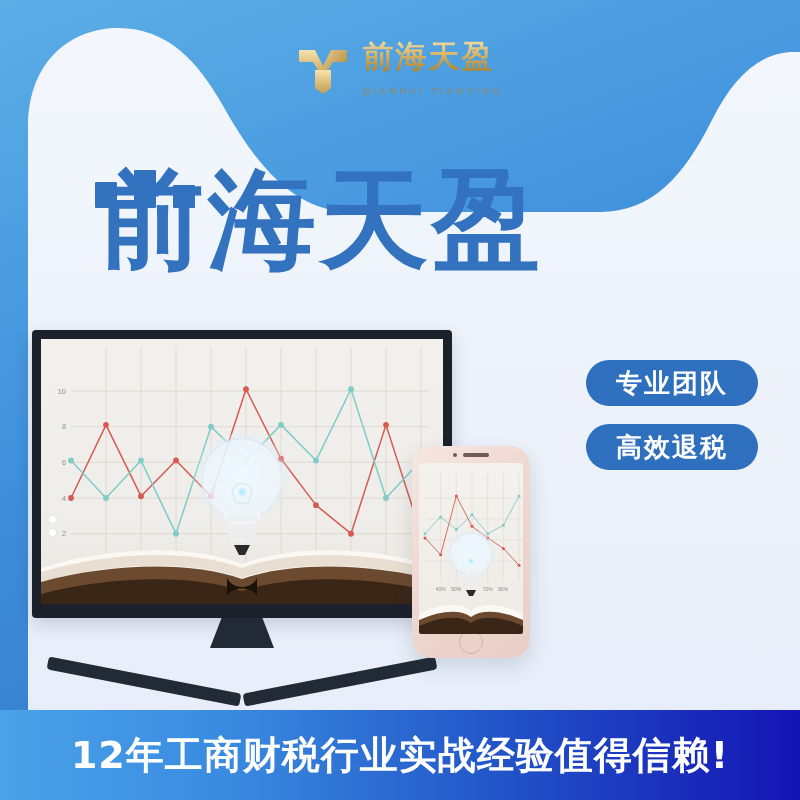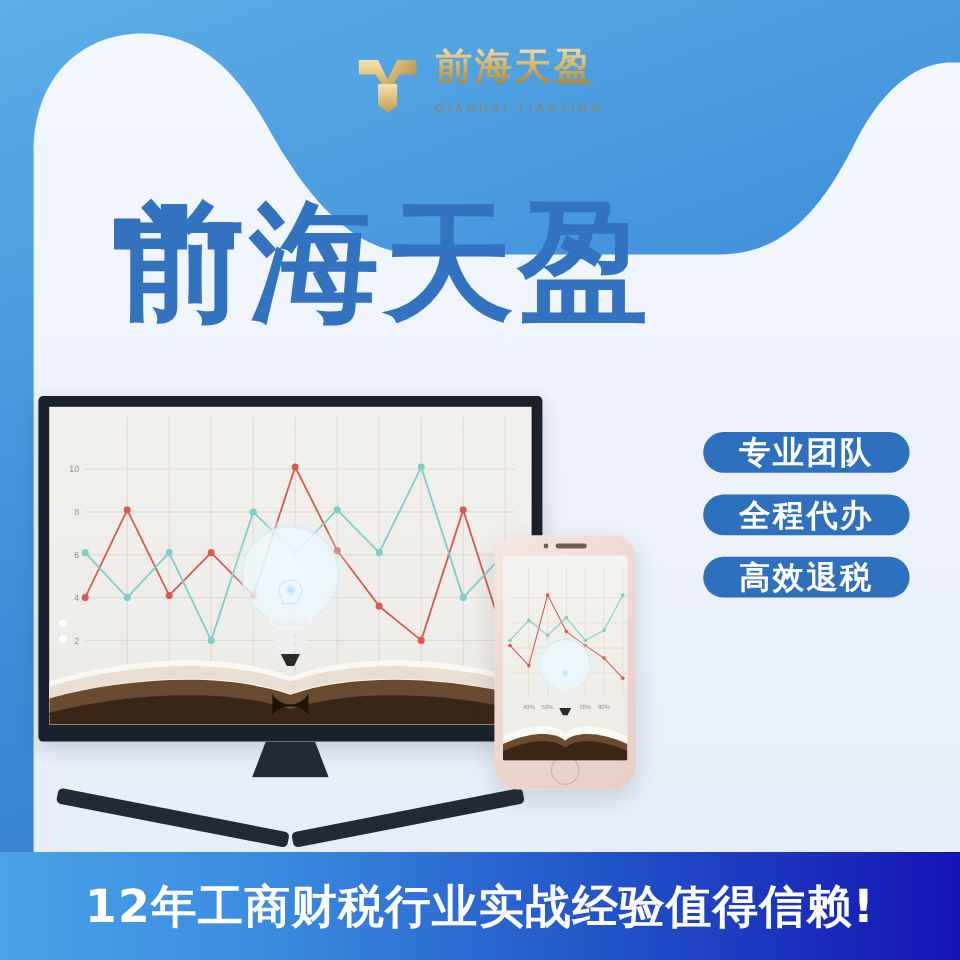--- a/index.html
+++ b/index.html
@@ -52,21 +52,21 @@
     letter-spacing:4px; white-space:nowrap;
     font-family:"DejaVu Sans","Liberation Sans",sans-serif;
   }
 
   
   .badges {
     position:absolute; right:42px; top:360px; z-index:25;
     display:flex; flex-direction:column; gap:18px; align-items:flex-end;
   }
   .badge {
-    width:172px; height:34px; border-radius:23px; background:#2E6FBE;
+    width:172px; height:46px; border-radius:23px; background:#2E6FBE;
     color:#fff; font-size:26px; font-weight:bold; letter-spacing:2px;
     display:flex; align-items:center; justify-content:center;
     font-family:"DejaVu Sans","Liberation Sans",sans-serif;
   }
 
   
   .monitor { position:absolute; left:32px; top:330px; z-index:22; width:420px; }
   .screen-frame {
     width:420px; height:288px; background:#1A212B; border-radius:4px;
     padding:9px 9px 14px 9px; box-shadow:0 6px 18px rgba(20,40,70,.18);
@@ -189,21 +189,20 @@
   <div class="deco-bars">
     <i style="height:26px"></i>
       <i style="height:38px"></i>
       <i style="height:23px"></i>
   </div>
 
   <div class="title">前海天盈</div>
 
   <div class="badges">
     <div class="badge">专业团队</div>
-    <div class="badge">全程代办</div>
     <div class="badge">高效退税</div>
   </div>
 
   <div class="monitor">
     <div class="screen-frame">
       <div class="screen">
 
         <div class="chart">
           <svg id="main-chart" viewBox="0 0 402 260" preserveAspectRatio="none" aria-hidden="true">
               <line x1="30" y1="226" x2="388" y2="226" stroke="#D9D2C6" stroke-width="0.7"></line>

